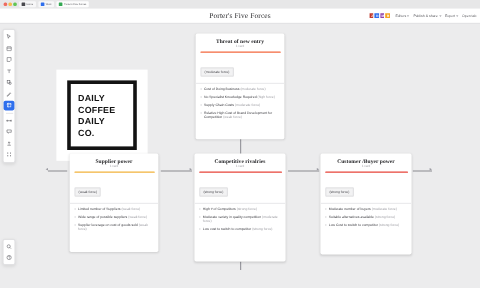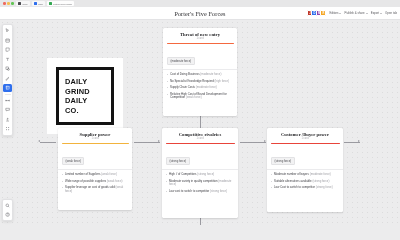--- a/index.html
+++ b/index.html
@@ -225,21 +225,21 @@
         <span>Open tab</span>
       </div>
     </div>
   </div>
 
   <div class="canvas">
 
     <div class="logo-frame">
       <div class="logo-box">
         <span class="logo-line">DAILY</span>
-        <span class="logo-line">GRIND</span>
+        <span class="logo-line">COFFEE</span>
         <span class="logo-line">DAILY</span>
         <span class="logo-line">CO.</span>
       </div>
     </div>
 
     <div class="conn v" style="left:199.6px; top:95px; height:17px;"></div>
     <div class="arrow-d" style="left:197.8px; top:111px;"></div>
 
     <div class="conn h" style="left:134px; top:122px; width:26px;"></div>
     <div class="arrow-r" style="left:158px; top:120.2px;"></div>

